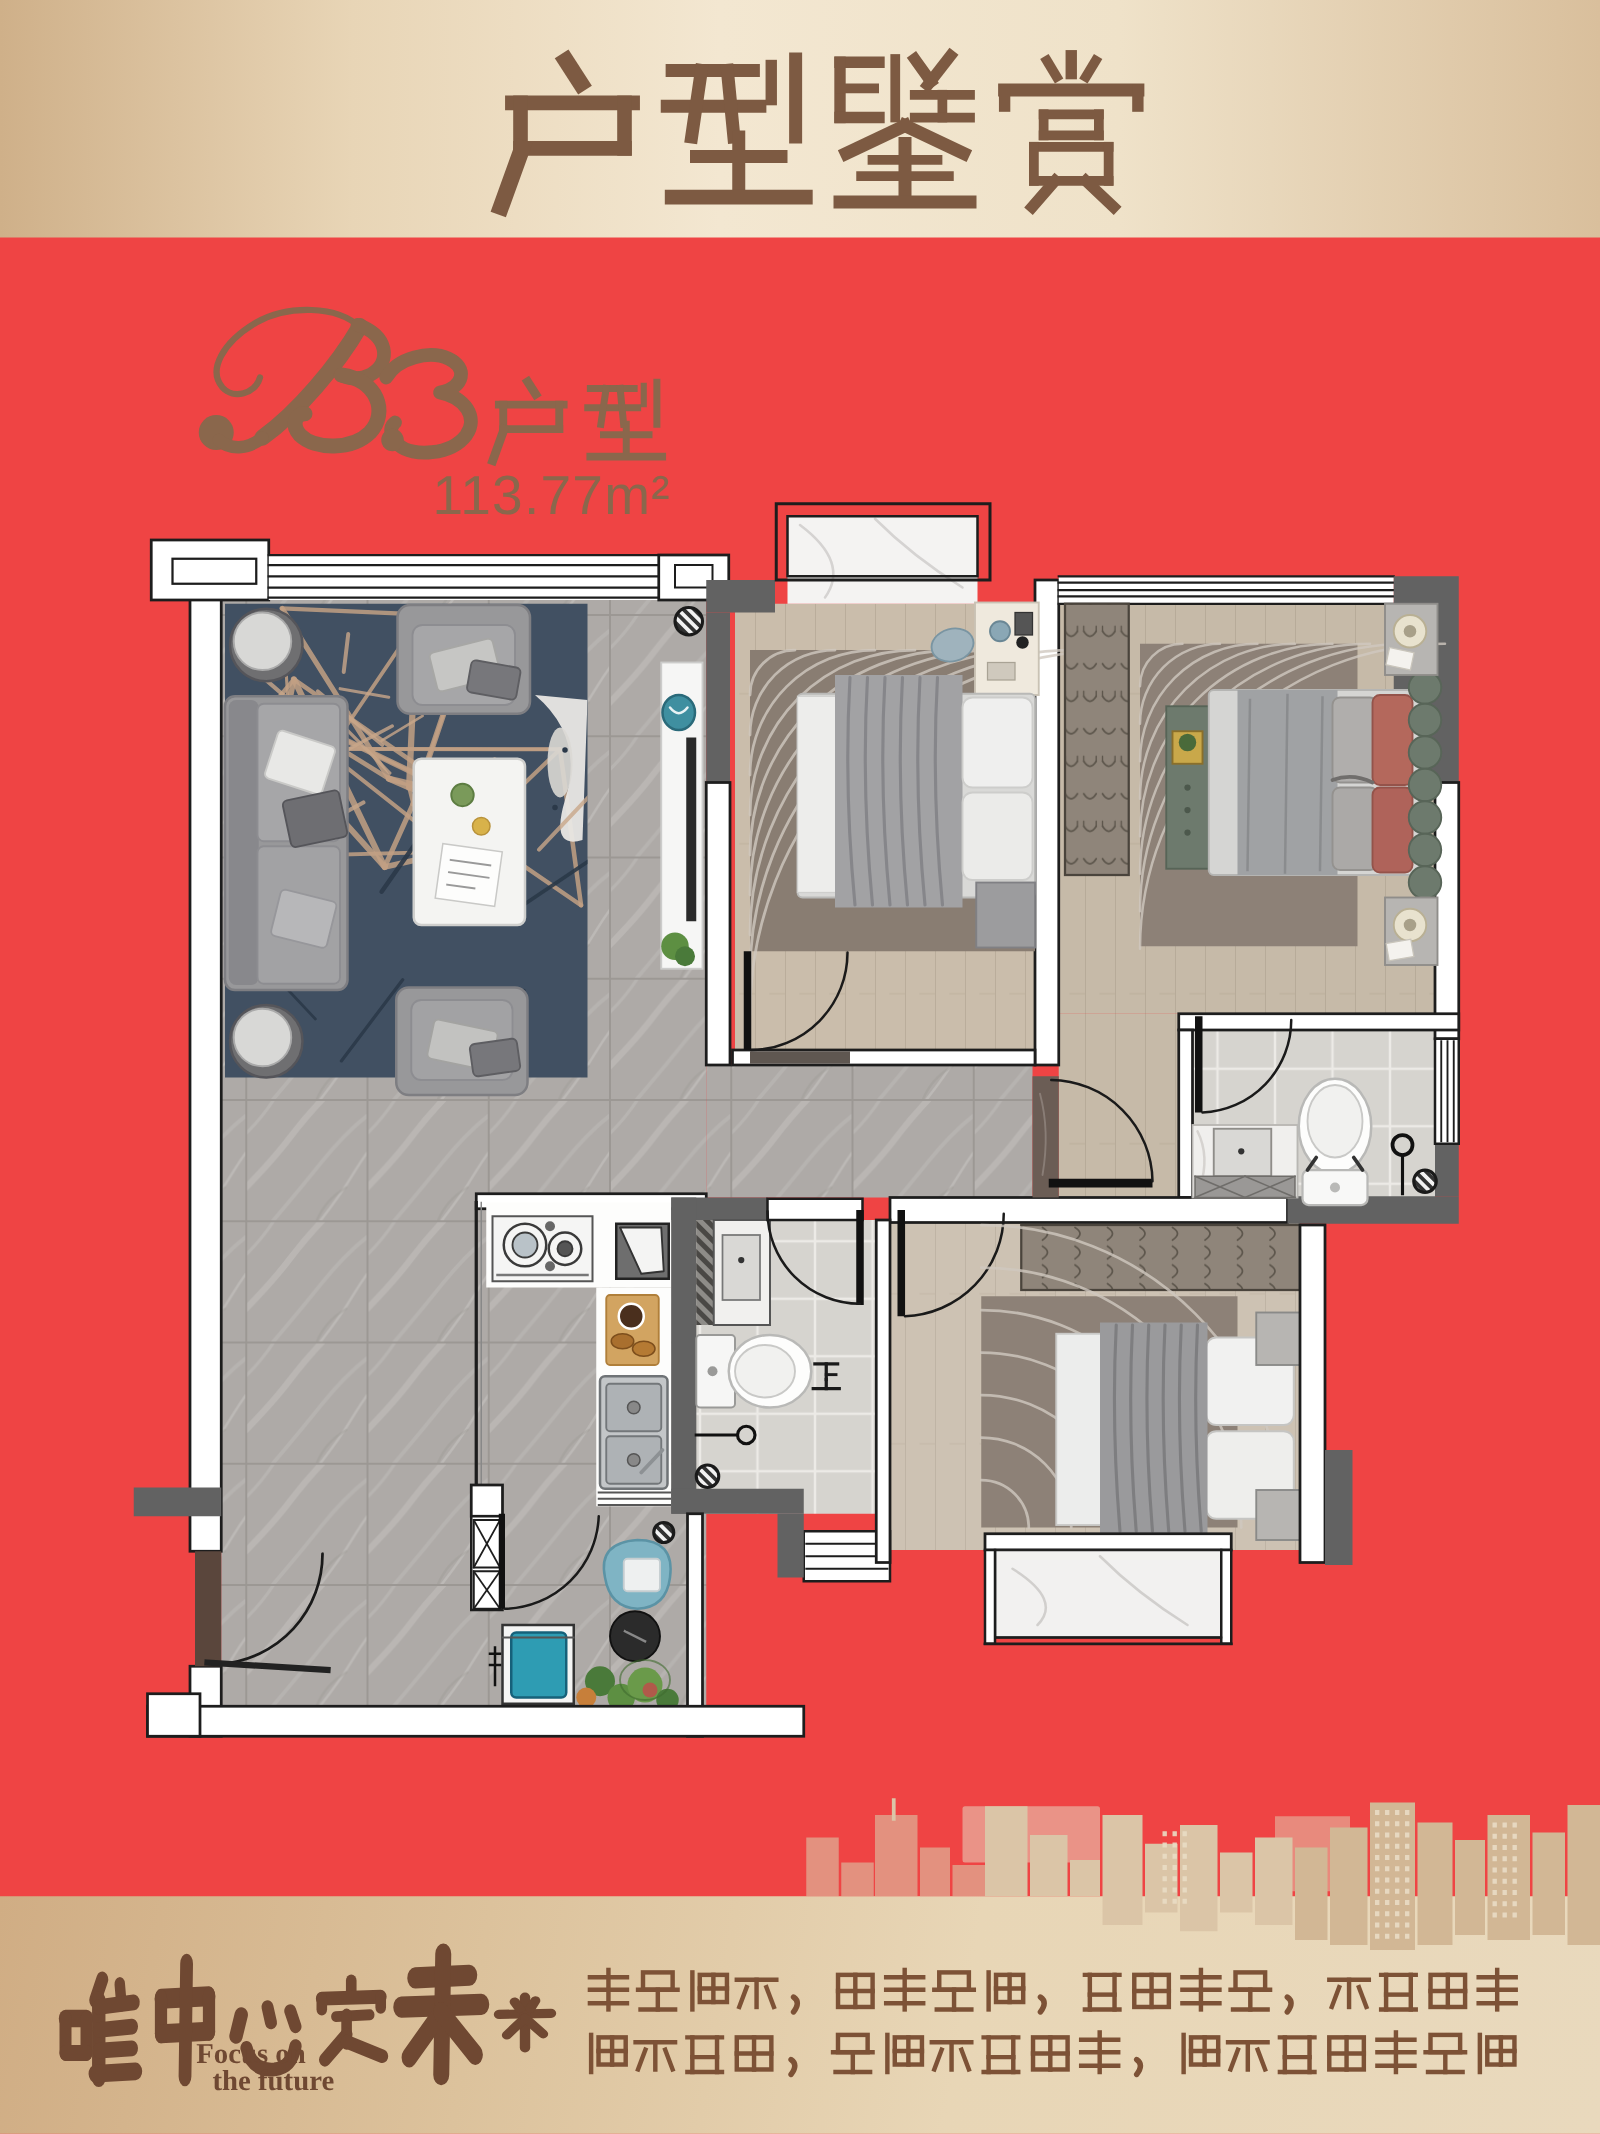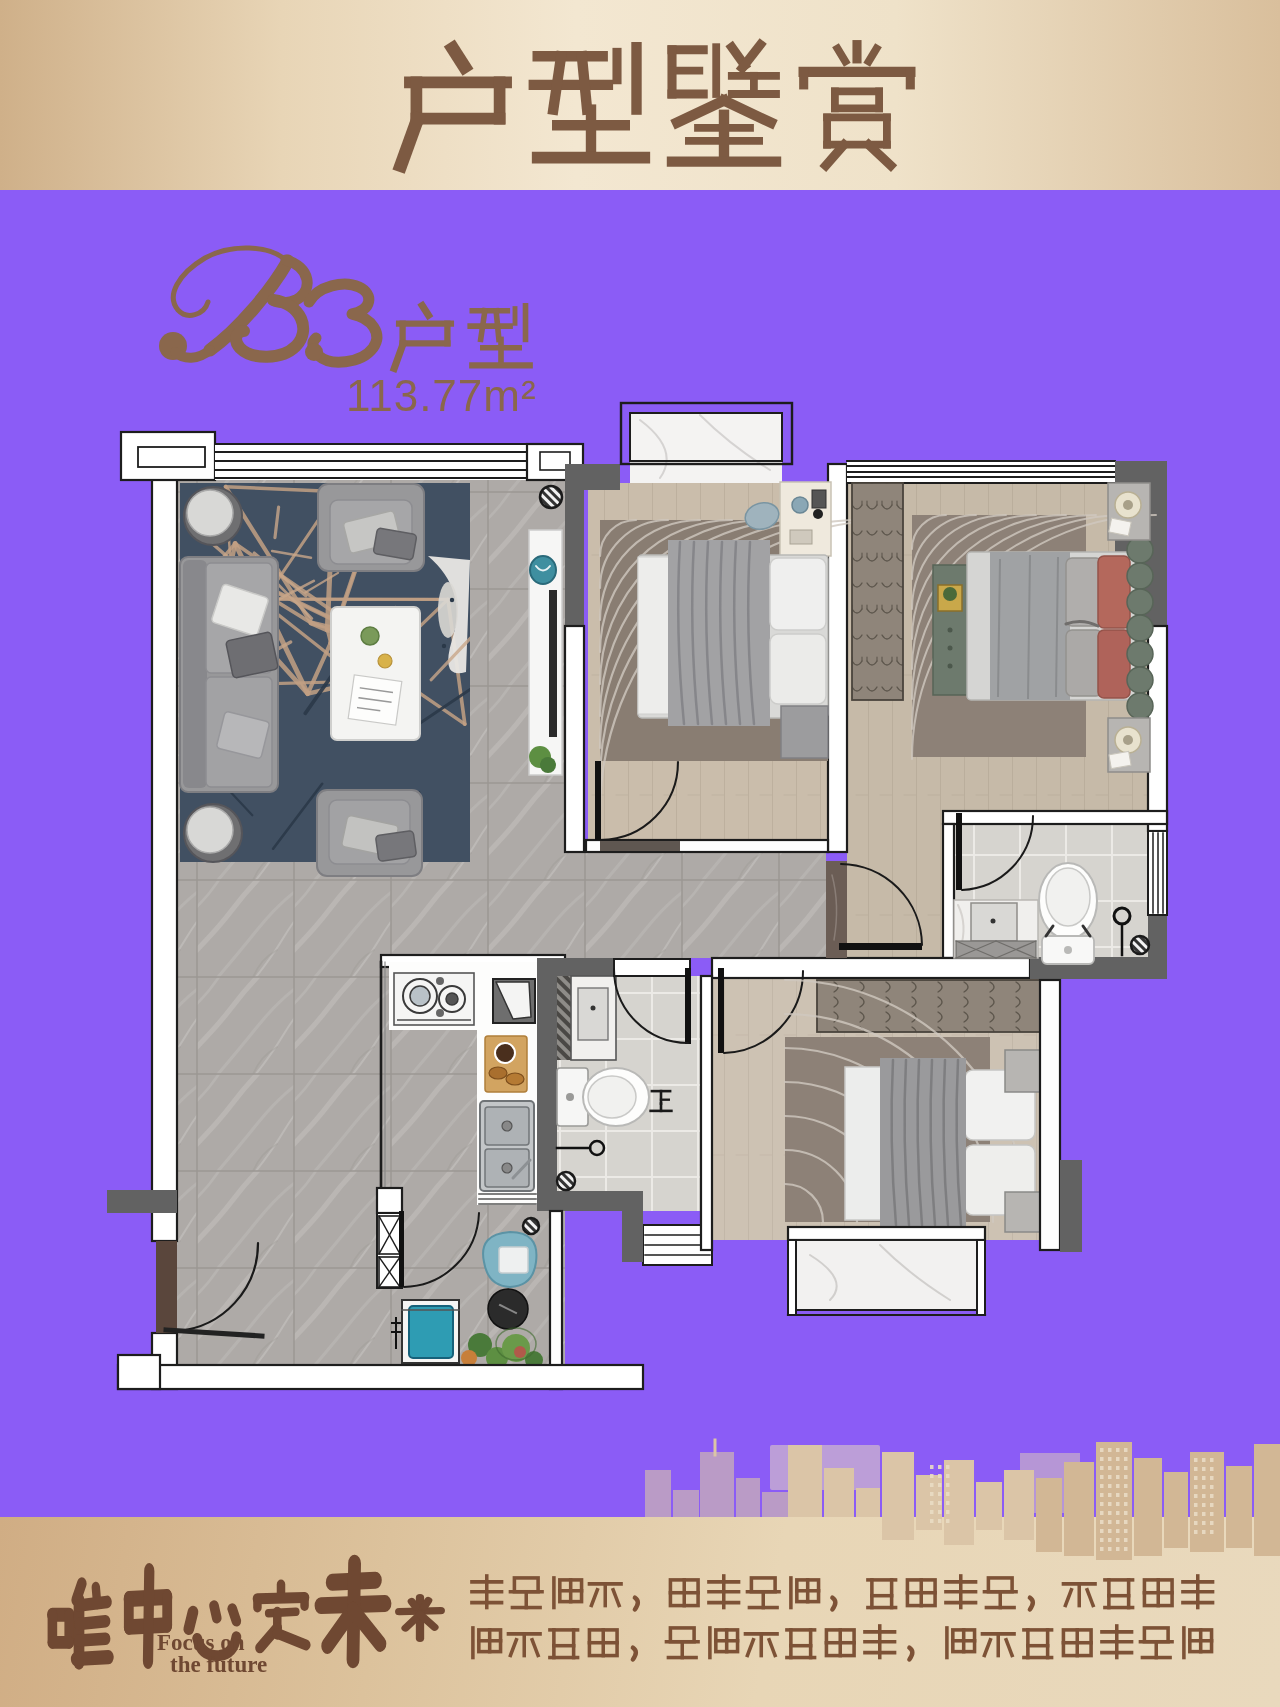--- a/index.html
+++ b/index.html
@@ -1,17 +1,17 @@
 <!DOCTYPE html>
 <html><head><meta charset="utf-8"><style>
 html,body{margin:0;padding:0;}
 body{width:1280px;height:1707px;background:#efefee;font-family:"Liberation Sans",sans-serif;overflow:hidden;}
 .abs{position:absolute;}
 </style></head><body>
-<div class="abs" style="left:0;top:0;width:1280px;height:1707px;background:#8b5cf6;">
+<div class="abs" style="left:0;top:0;width:1280px;height:1707px;background:#ef4444;">
 
 <div class="abs" style="left:0;top:0;width:1280px;height:190px;z-index:1;background:linear-gradient(90deg,#cfb089 0%,#e8d5b6 22%,#f3e7d1 45%,#efe2c9 70%,#d9bf9c 100%);"></div>
 <svg class="abs" style="left:0px;top:0px;z-index:3" width="1280" height="200" viewBox="0 0 1280 200">
       <g transform="translate(393,42) scale(1.3)">
         <line x1="46" y1="5" x2="55" y2="19" stroke="#7d5a42" stroke-width="10.0" stroke-linecap="square"></line>
         <line x1="13" y1="31" x2="87" y2="31" stroke="#7d5a42" stroke-width="9.0" stroke-linecap="square"></line>
         <line x1="18" y1="31" x2="18" y2="59" stroke="#7d5a42" stroke-width="9.0" stroke-linecap="square"></line>
         <line x1="82" y1="31" x2="82" y2="59" stroke="#7d5a42" stroke-width="9.0" stroke-linecap="square"></line>
         <line x1="18" y1="59" x2="82" y2="59" stroke="#7d5a42" stroke-width="9.0" stroke-linecap="square"></line>
         <line x1="19" y1="59" x2="6" y2="95" stroke="#7d5a42" stroke-width="10.0" stroke-linecap="square"></line>

